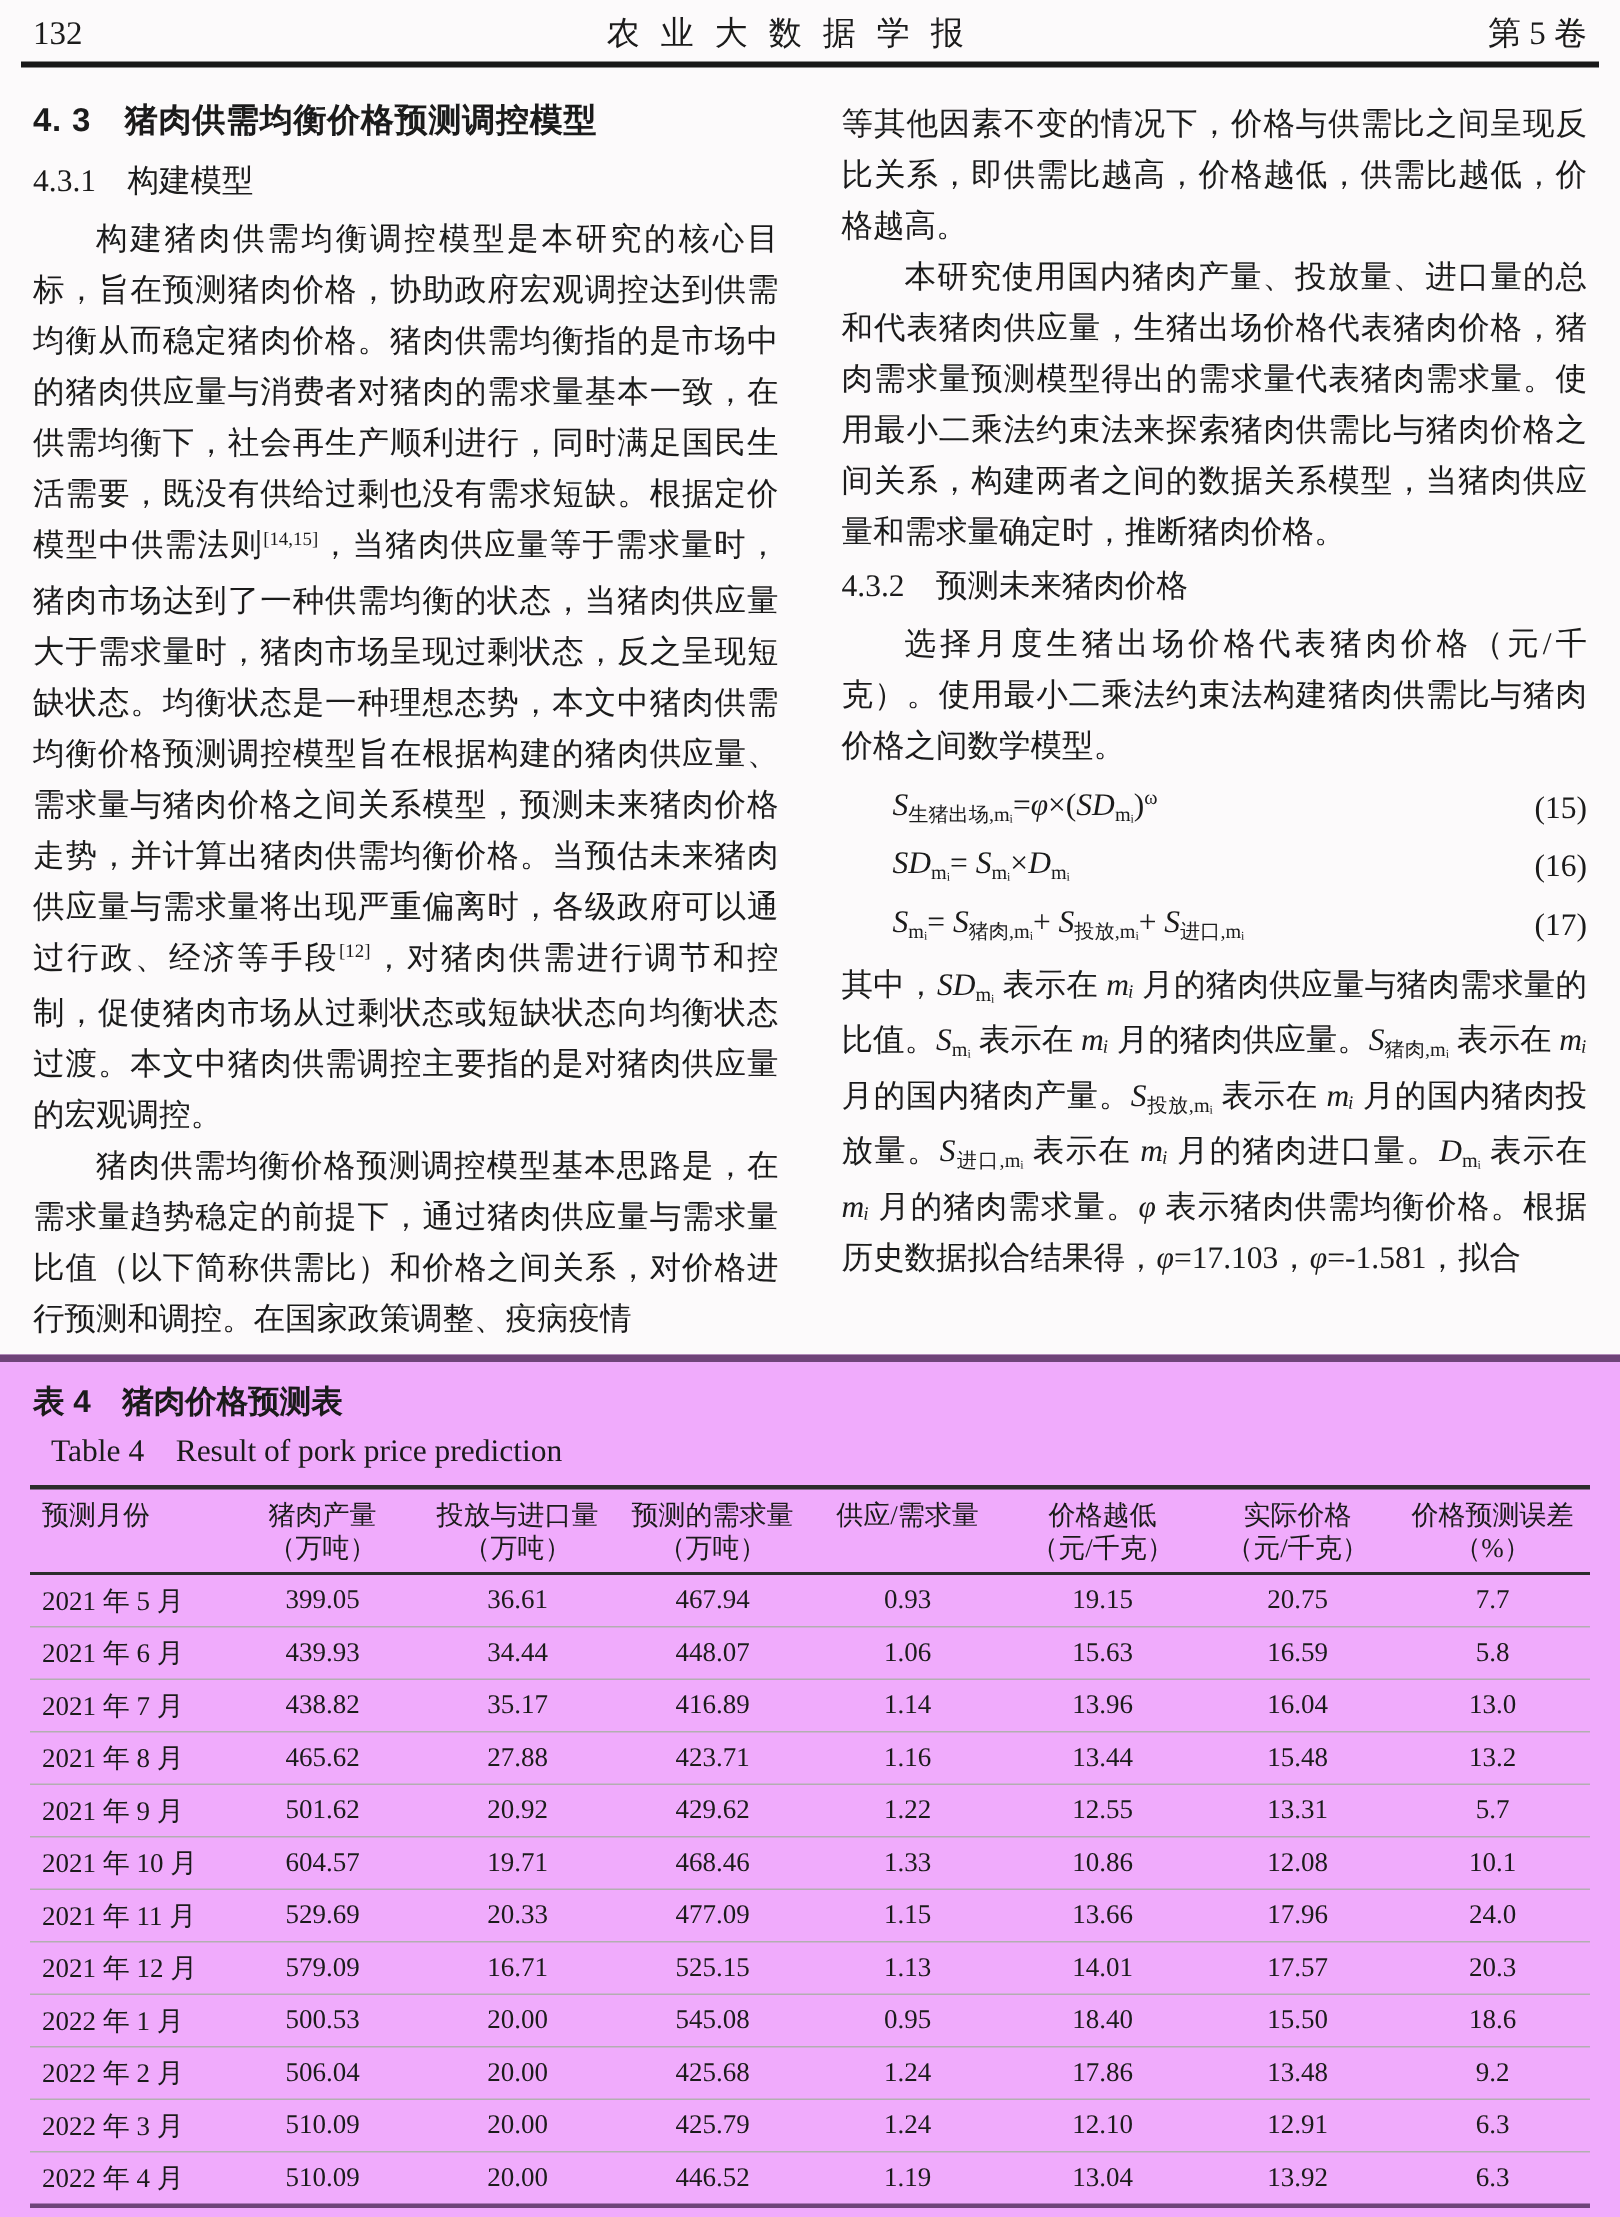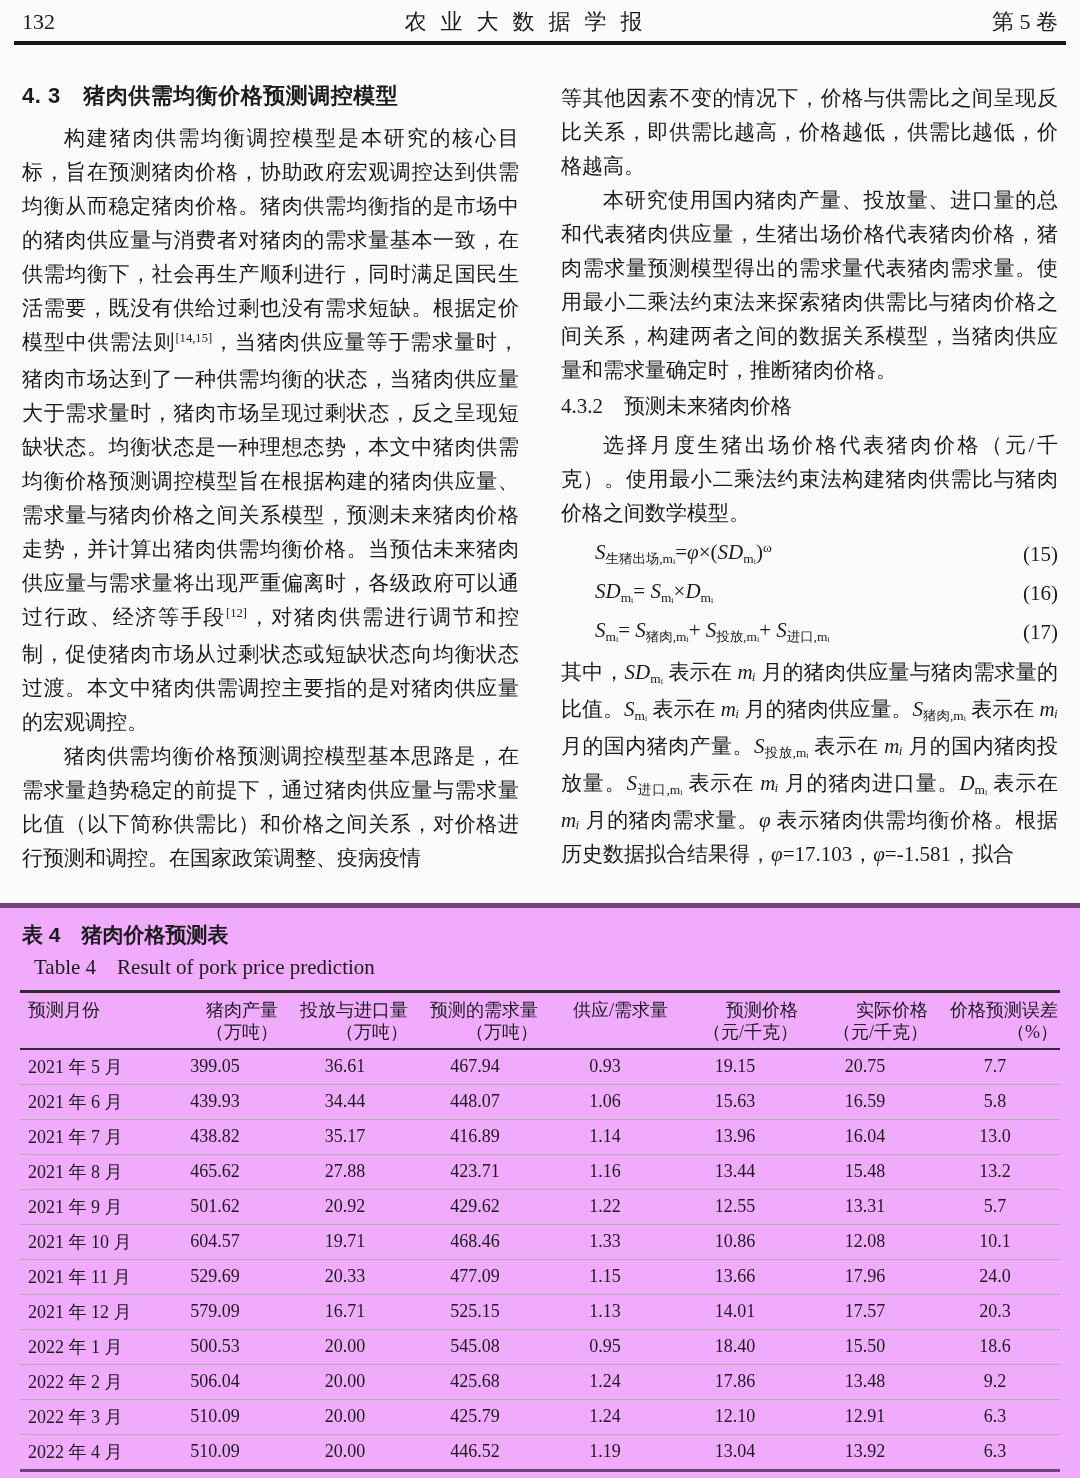--- a/index.html
+++ b/index.html
@@ -16,21 +16,21 @@
 
   
   .header {
     display: flex; justify-content: space-between; align-items: flex-end;
     padding: 9px 22px 6px; font-size: 22px; line-height: 26px;
   }
   .journal-title { letter-spacing: 14px; margin-left: 14px; }
   .header-rule { height: 4px; background: #181818; margin: 0 14px; }
 
   
-  .columns { flex: 1; display: flex; gap: 42px; padding: 36px 22px 0; overflow: hidden; }
+  .columns { flex: 1; display: flex; gap: 42px; padding: 20px 22px 0; overflow: hidden; }
   .col { flex: 1; min-width: 0; }
 
   .h43 {
     font-family: "Liberation Sans", "DejaVu Sans", sans-serif;
     font-weight: bold; font-size: 22px; line-height: 30px;
     margin: 0 0 10px; letter-spacing: 0.5px;
   }
   .h431 { font-size: 21px; font-weight: normal; line-height: 30px; margin: 4px 0 7px; }
   .body { font-size: 21px; line-height: 34px; text-align: justify; margin: 0; }
   .ind { text-indent: 2em; }
@@ -59,21 +59,21 @@
     padding: 13px 22px 1px;
   }
   .cap-en { font-size: 21px; line-height: 28px; padding: 3px 34px 9px; }
 
   table.data {
     width: 1040px; margin: 0 20px;
     border-collapse: collapse; table-layout: fixed;
     font-size: 18px;
   }
   table.data th {
-    font-weight: normal; text-align: right; vertical-align: top;
+    font-weight: normal; text-align: center; vertical-align: top;
     padding: 6px 2px 5px; line-height: 22px;
     border-top: 3px solid #2c2c2c; border-bottom: 2px solid #2c2c2c;
   }
   table.data th:first-child { text-align: left; padding-left: 8px; }
   table.data th .unit { min-height: 22px; }
   table.data td {
     text-align: center; height: 35px; padding: 0 2px;
     border-bottom: 1px solid #b3aeb1;
   }
   table.data td:first-child { text-align: left; padding-left: 8px; }
@@ -90,20 +90,21 @@
     <span>132</span>
     <span class="journal-title">农业大数据学报</span>
     <span>第 5 卷</span>
   </div>
   <div class="header-rule"></div>
 
   <div class="columns">
 
     <div class="col">
       <h2 class="h43">4. 3　猪肉供需均衡价格预测调控模型</h2>
+      <h3 class="h431">4.3.1　构建模型</h3>
       <p class="body ind"><span>构建猪肉供需均衡调控模型是本研究的核心目标，旨在预测猪肉价格，协助政府宏观调控达到供需均衡从而稳定猪肉价格。猪肉供需均衡指的是市场中的猪肉供应量与消费者对猪肉的需求量基本一致，在供需均衡下，社会再生产顺利进行，同时满足国民生活需要，既没有供给过剩也没有需求短缺。根据定价模型中供需法则</span><span class="sup">[14,15]</span><span>，当猪肉供应量等于需求量时，猪肉市场达到了一种供需均衡的状态，当猪肉供应量大于需求量时，猪肉市场呈现过剩状态，反之呈现短缺状态。均衡状态是一种理想态势，本文中猪肉供需均衡价格预测调控模型旨在根据构建的猪肉供应量、需求量与猪肉价格之间关系模型，预测未来猪肉价格走势，并计算出猪肉供需均衡价格。当预估未来猪肉供应量与需求量将出现严重偏离时，各级政府可以通过行政、经济等手段</span><span class="sup">[12]</span><span>，对猪肉供需进行调节和控制，促使猪肉市场从过剩状态或短缺状态向均衡状态过渡。本文中猪肉供需调控主要指的是对猪肉供应量的宏观调控。</span></p>
       <p class="body ind">猪肉供需均衡价格预测调控模型基本思路是，在需求量趋势稳定的前提下，通过猪肉供应量与需求量比值（以下简称供需比）和价格之间关系，对价格进行预测和调控。在国家政策调整、疫病疫情</p>
     </div>
 
     <div class="col">
       <p class="body">等其他因素不变的情况下，价格与供需比之间呈现反比关系，即供需比越高，价格越低，供需比越低，价格越高。</p>
       <p class="body ind">本研究使用国内猪肉产量、投放量、进口量的总和代表猪肉供应量，生猪出场价格代表猪肉价格，猪肉需求量预测模型得出的需求量代表猪肉需求量。使用最小二乘法约束法来探索猪肉供需比与猪肉价格之间关系，构建两者之间的数据关系模型，当猪肉供应量和需求量确定时，推断猪肉价格。</p>
       <h3 class="h431">4.3.2　预测未来猪肉价格</h3>
       <p class="body ind">选择月度生猪出场价格代表猪肉价格（元/千克）。使用最小二乘法约束法构建猪肉供需比与猪肉价格之间数学模型。</p>
 
@@ -145,21 +146,21 @@
             </th>
             <th>
               <div class="lbl">预测的需求量</div>
               <div class="unit">（万吨）</div>
             </th>
             <th>
               <div class="lbl">供应/需求量</div>
               <div class="unit"></div>
             </th>
             <th>
-              <div class="lbl">预测价格</div>
+              <div class="lbl">价格越低</div>
               <div class="unit">（元/千克）</div>
             </th>
             <th>
               <div class="lbl">实际价格</div>
               <div class="unit">（元/千克）</div>
             </th>
             <th>
               <div class="lbl">价格预测误差</div>
               <div class="unit">（%）</div>
             </th>

